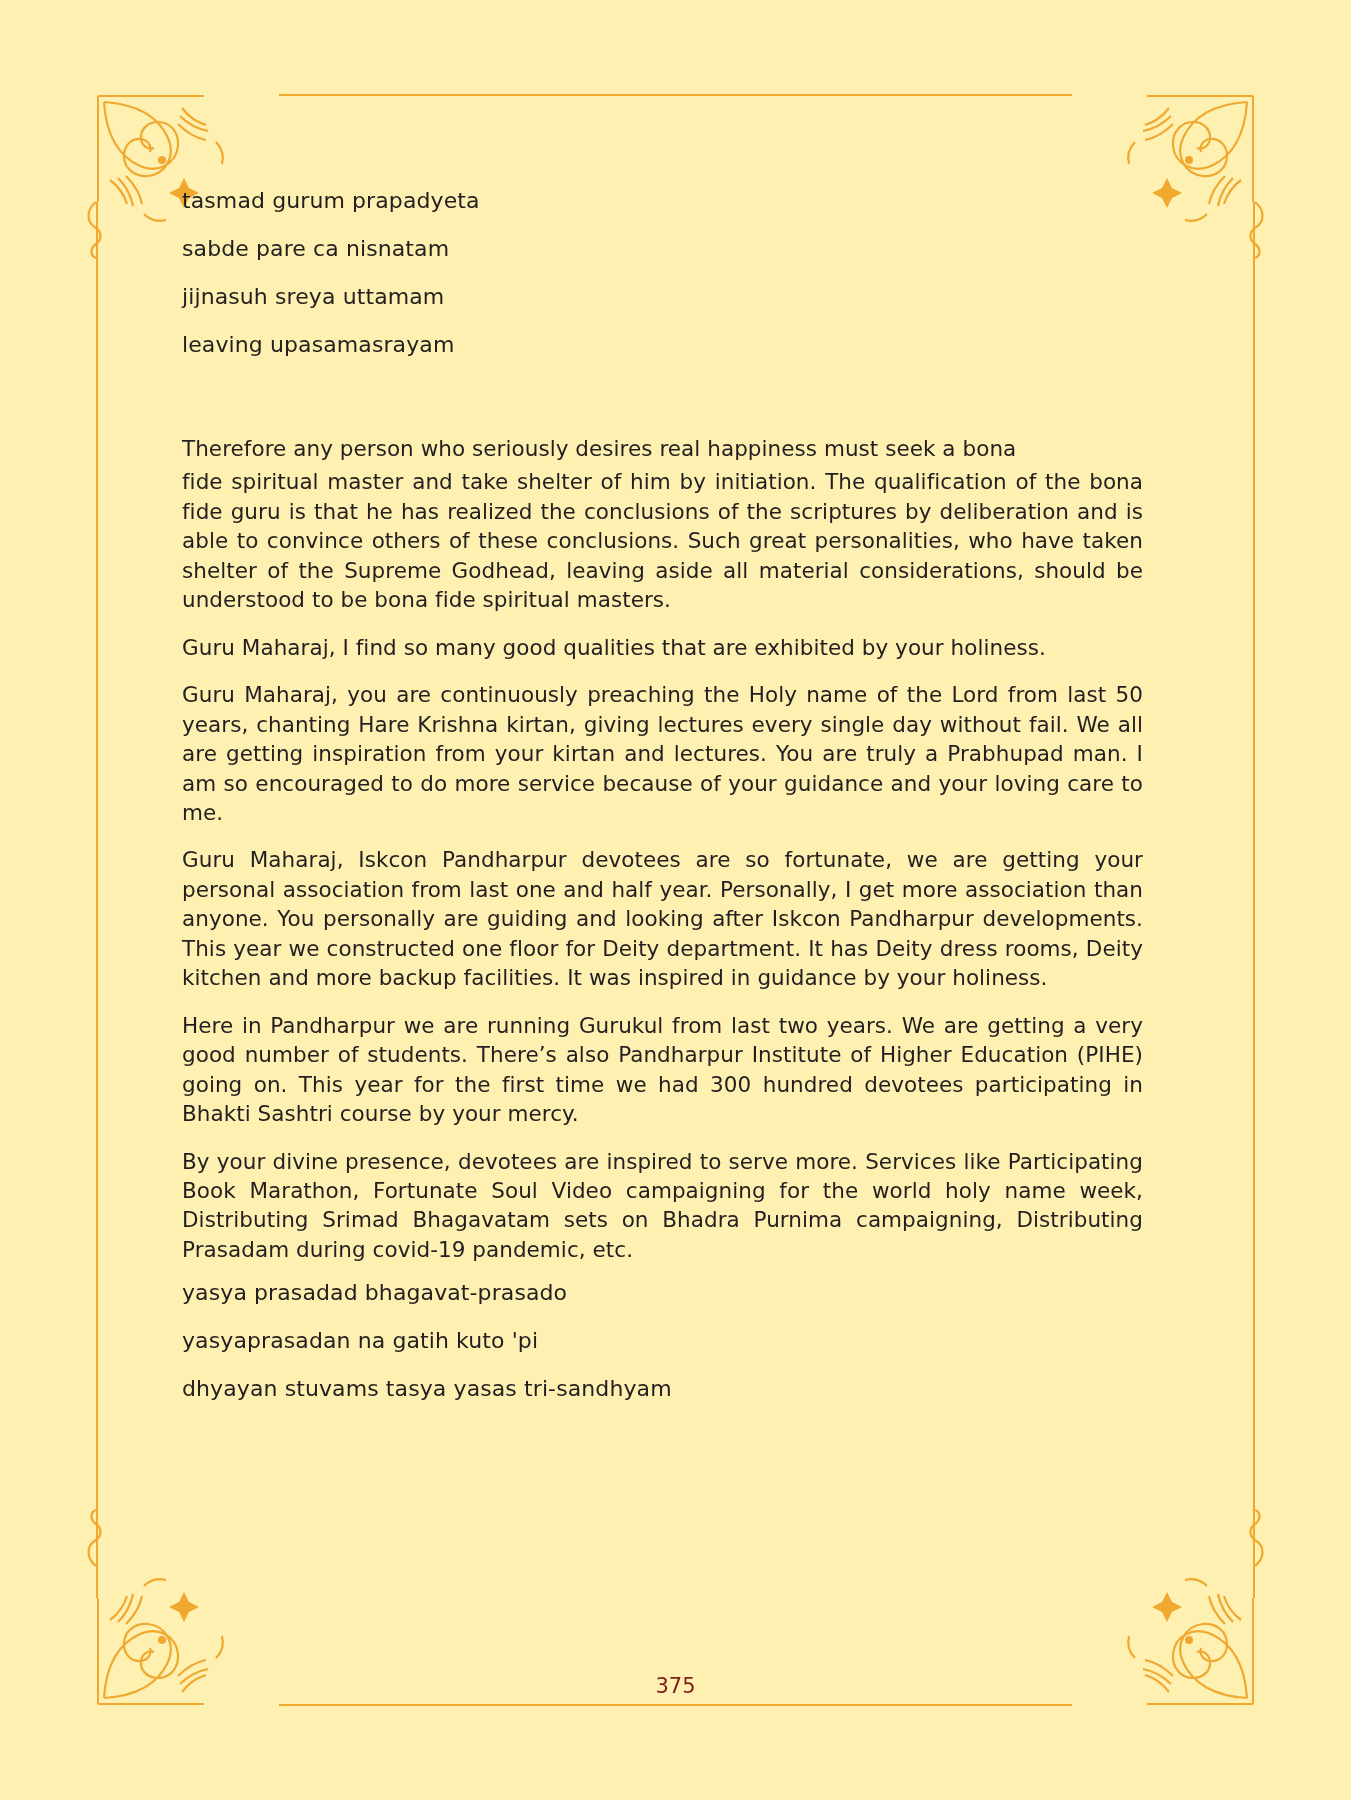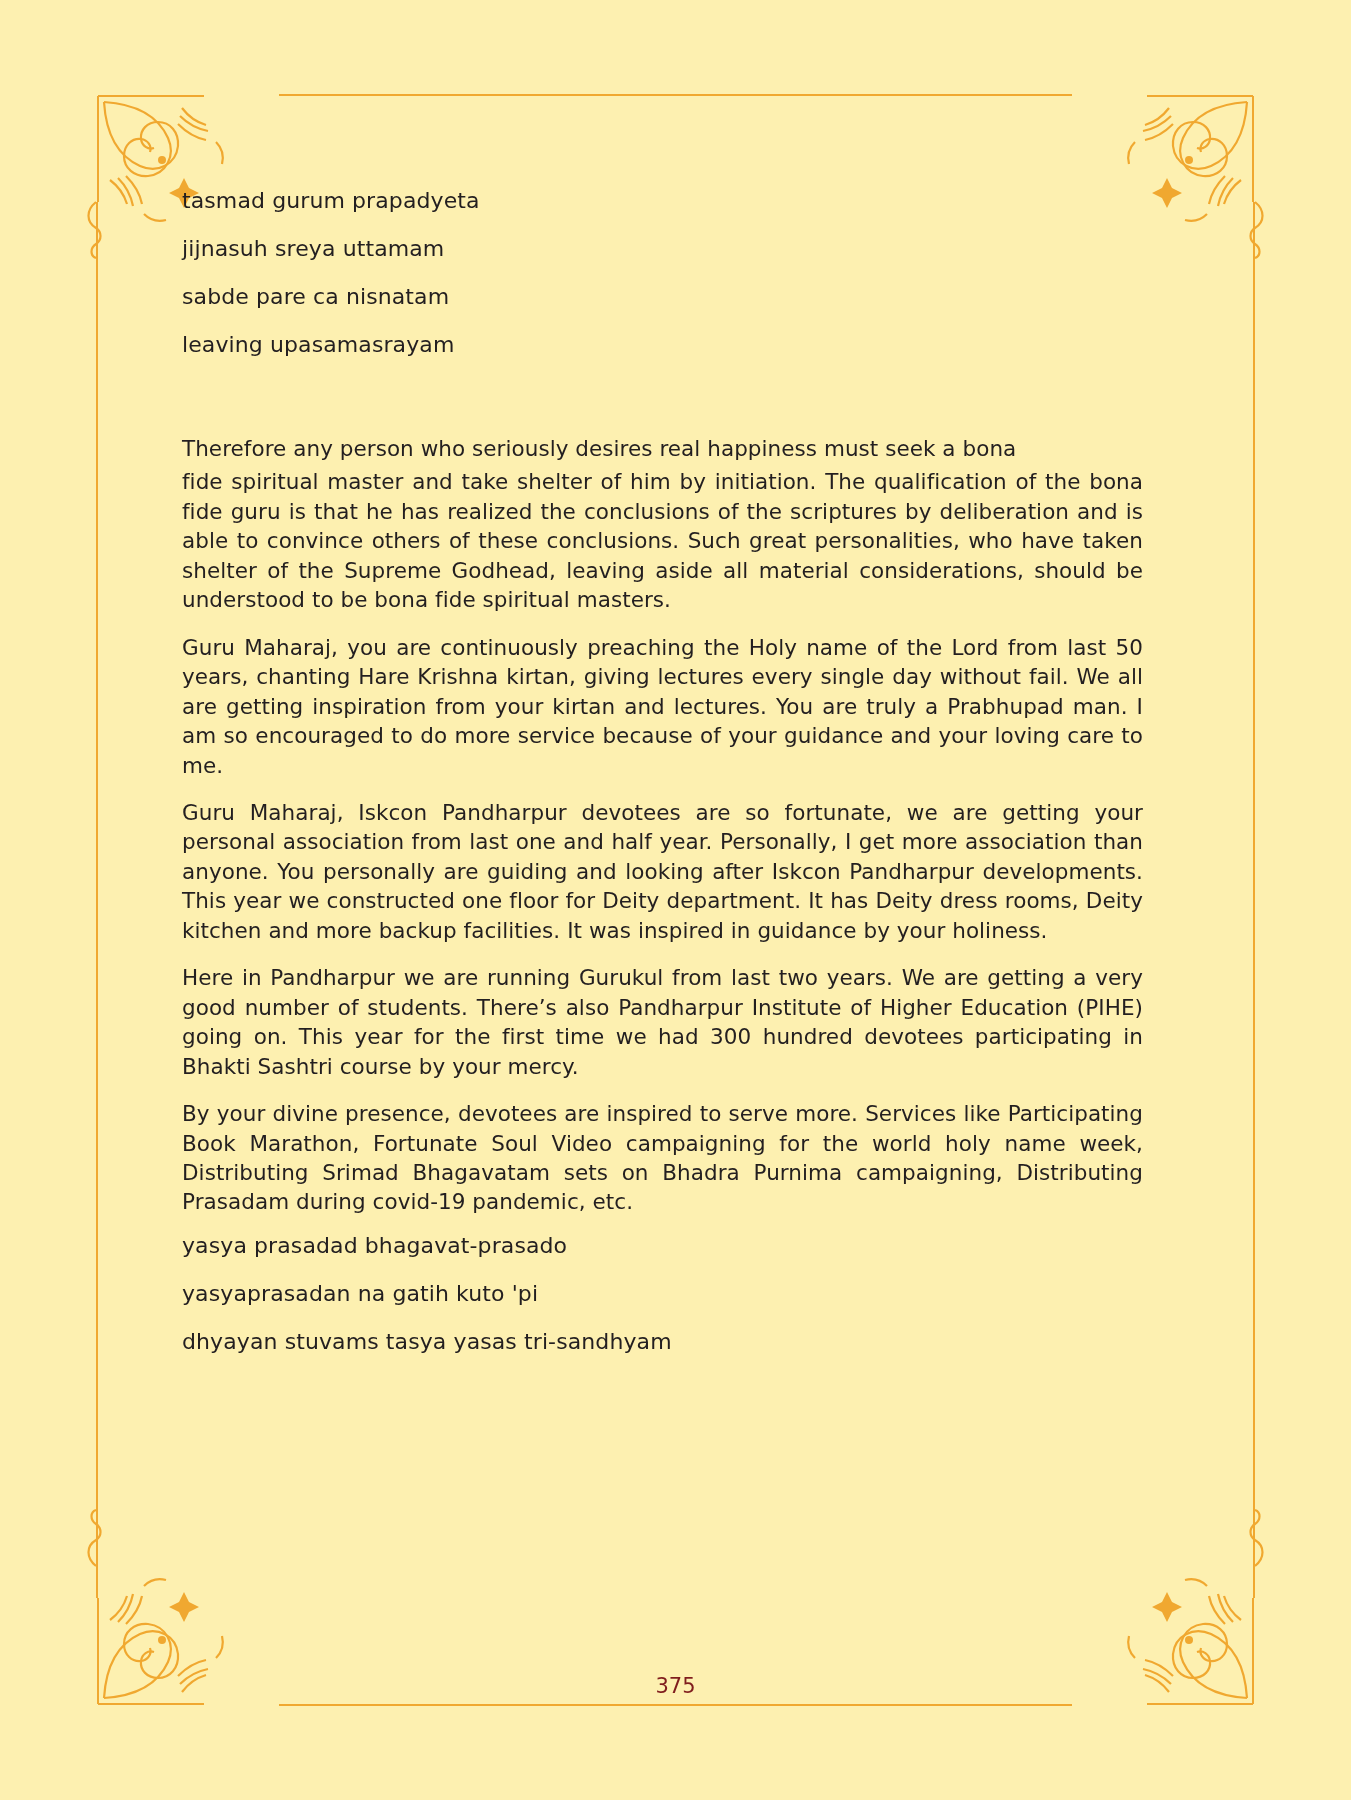--- a/index.html
+++ b/index.html
@@ -214,29 +214,30 @@
       <svg width="30" height="60" viewBox="0 0 30 60" fill="none" stroke="currentColor" stroke-width="2.2">
         <path d="M16 2 C6 10 6 22 16 28 C22 32 22 40 16 44 C10 48 10 56 16 58"></path>
       </svg>
     </div>
   </div>
 
   <div class="content">
 
     <div>
       <div class="verse-line">tasmad gurum prapadyeta</div>
+      <div class="verse-line">sabde pare ca nisnatam</div>
       <div class="verse-line">jijnasuh sreya uttamam</div>
-      <div class="verse-line">sabde pare ca nisnatam</div>
       <div class="verse-line">leaving upasamasrayam</div>
     </div>
 
     <div class="spacer"></div>
 
     <p class="para first-lead">Therefore any person who seriously desires real happiness must seek a bona</p>
     <p class="para">fide spiritual master and take shelter of him by initiation. The qualification of the bona fide guru is that he has realized the conclusions of the scriptures by deliberation and is able to convince others of these conclusions. Such great personalities, who have taken shelter of the Supreme Godhead, leaving aside all material considerations, should be understood to be bona fide spiritual masters.</p>
+    <p class="para">Guru Maharaj, I find so many good qualities that are exhibited by your holiness.</p>
     <p class="para">Guru Maharaj, you are continuously preaching the Holy name of the Lord from last 50 years, chanting Hare Krishna kirtan, giving lectures every single day without fail. We all are getting inspiration from your kirtan and lectures. You are truly a Prabhupad man. I am so encouraged to do more service because of your guidance and your loving care to me.</p>
     <p class="para">Guru Maharaj, Iskcon Pandharpur devotees are so fortunate, we are getting your personal association from last one and half year. Personally, I get more association than anyone. You personally are guiding and looking after Iskcon Pandharpur developments. This year we constructed one floor for Deity department. It has Deity dress rooms, Deity kitchen and more backup facilities. It was inspired in guidance by your holiness.</p>
     <p class="para">Here in Pandharpur we are running Gurukul from last two years. We are getting a very good number of students. There’s also Pandharpur Institute of Higher Education (PIHE) going on. This year for the first time we had 300 hundred devotees participating in Bhakti Sashtri course by your mercy.</p>
     <p class="para">By your divine presence, devotees are inspired to serve more. Services like Participating Book Marathon, Fortunate Soul Video campaigning for the world holy name week, Distributing Srimad Bhagavatam sets on Bhadra Purnima campaigning, Distributing Prasadam during covid-19 pandemic, etc.</p>
 
     <div class="verse-block">
       <div class="verse-line">yasya prasadad bhagavat-prasado</div>
       <div class="verse-line">yasyaprasadan na gatih kuto 'pi</div>
       <div class="verse-line">dhyayan stuvams tasya yasas tri-sandhyam</div>
     </div>

